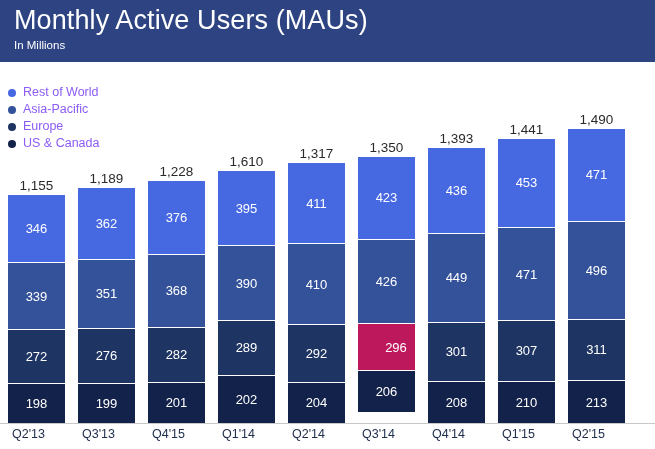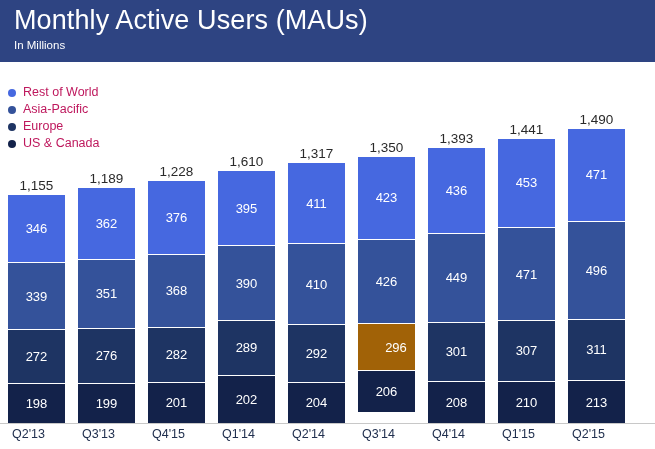--- a/index.html
+++ b/index.html
@@ -63,21 +63,21 @@
   }
   .legend-dot {
     width: 8px;
     height: 8px;
     border-radius: 50%;
     margin-right: 7px;
     flex: 0 0 auto;
   }
   .legend-label {
     font-size: 12.5px;
-    color: #be185d;
+    color: #8b5cf6;
     line-height: 17px;
     white-space: nowrap;
   }
 
   
   .plot {
     position: absolute;
     left: 0;
     top: 0;
     width: 655px;
@@ -278,21 +278,21 @@
         </div>
         <div class="bar-col">
           <div class="bar-total" style="bottom: 268.376px;">1,350</div>
           <div class="bar-stack" style="height: 266.376px;">
             <div class="seg" style="background: rgb(70, 104, 224); height: 83.4644px;">
               <span>423</span>
             </div>
             <div class="seg" style="background: rgb(52, 82, 154); height: 84.0564px;">
               <span>426</span>
             </div>
-            <div class="seg" style="background: #a16207; height: 47px; padding-left: 19px;">
+            <div class="seg" style="background: #be185d; height: 47px; padding-left: 19px;">
               <span>296</span>
             </div>
             <div class="seg" style="background: rgb(19, 34, 74); height: 40.647px;">
               <span>206</span>
             </div>
           </div>
         </div>
         <div class="bar-col">
           <div class="bar-total" style="bottom: 276.86px;">1,393</div>
           <div class="bar-stack" style="height: 274.86px;">

